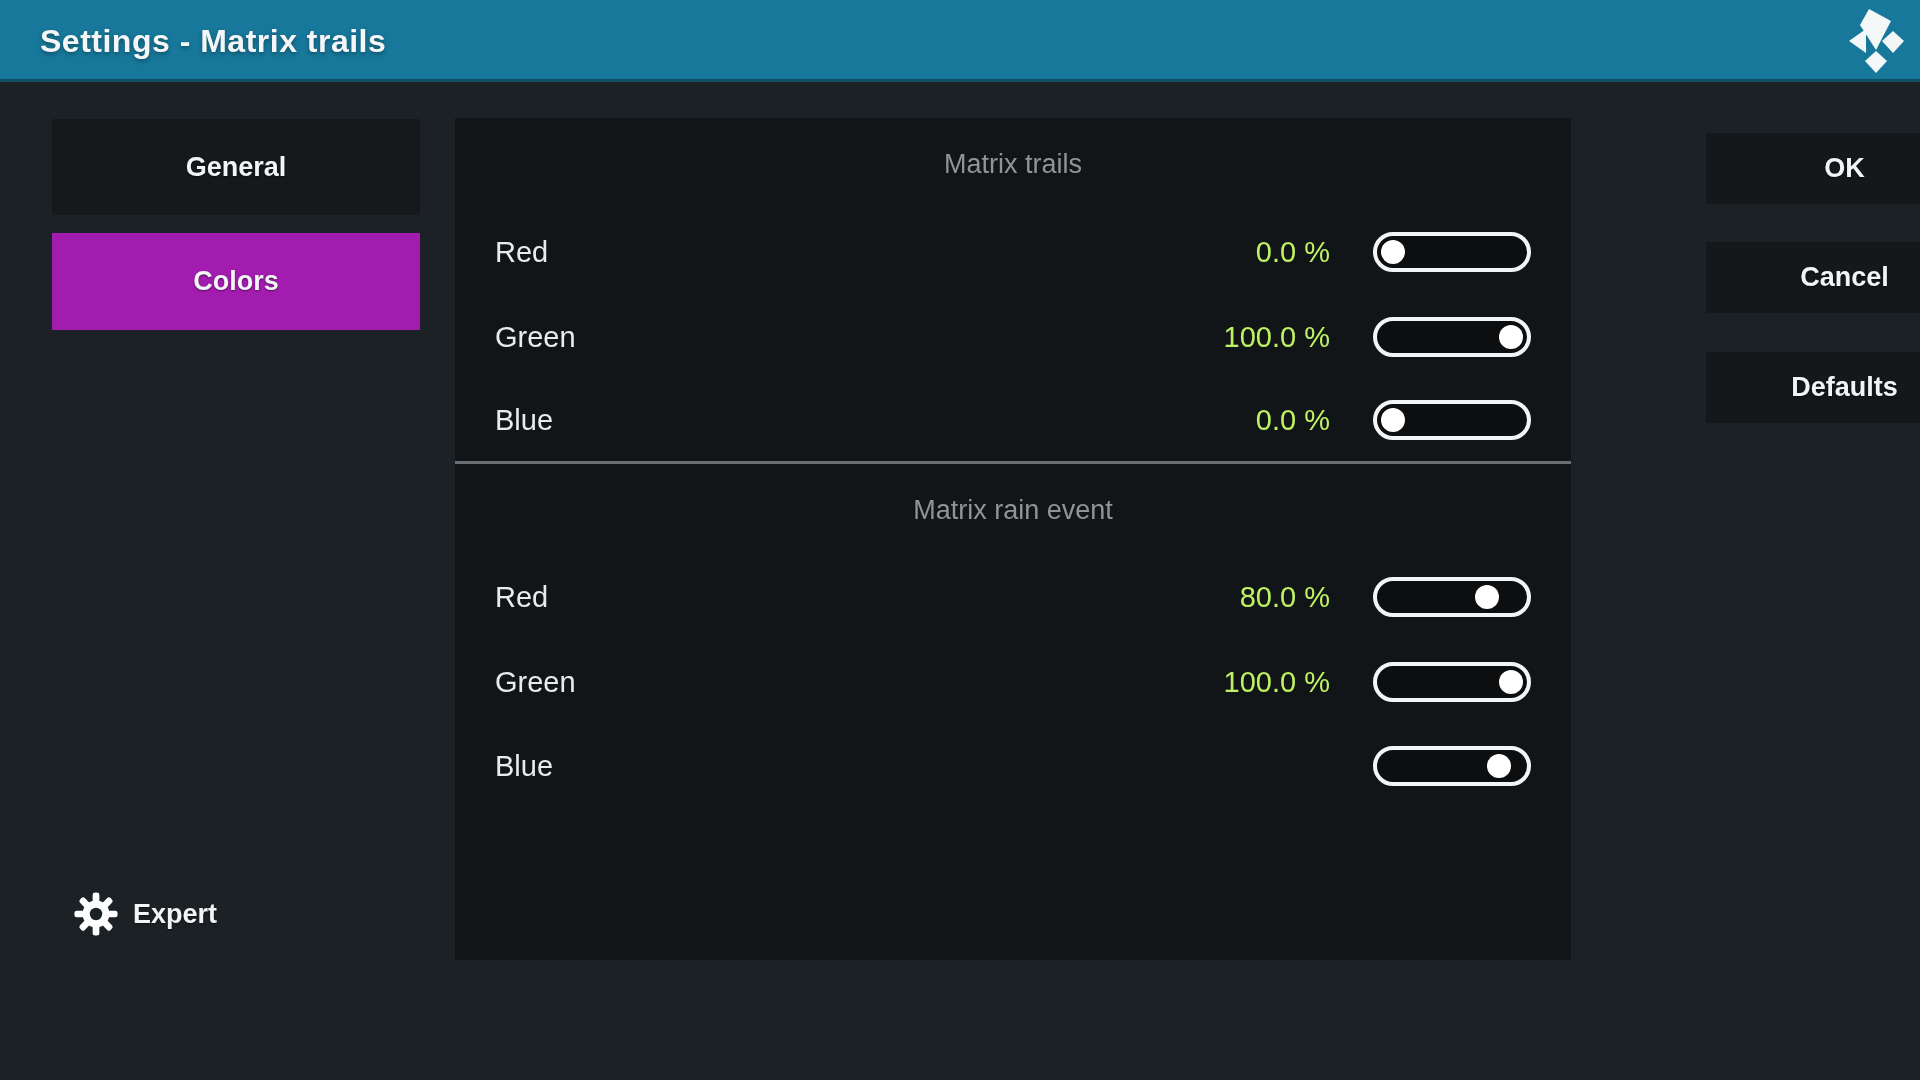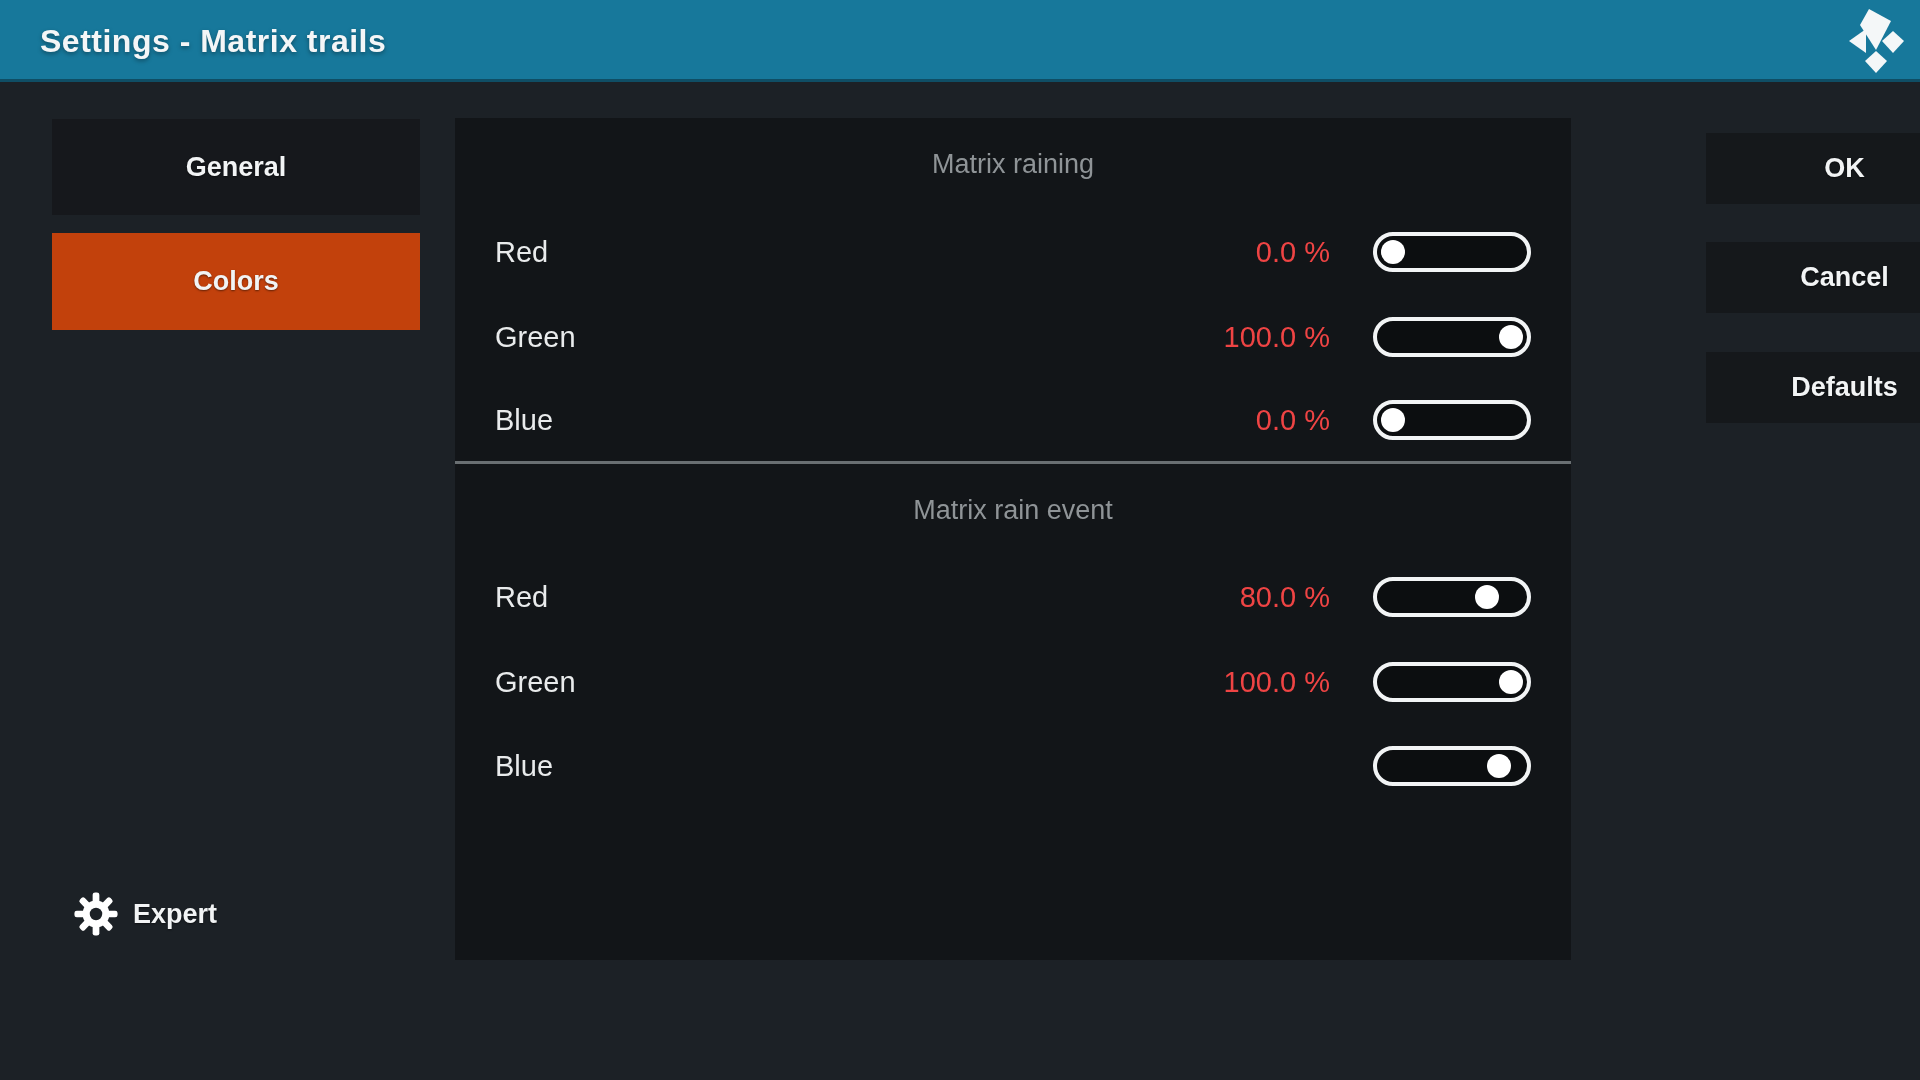--- a/index.html
+++ b/index.html
@@ -29,21 +29,21 @@
   
   .cat-btn {
     position: absolute; left: 52px; width: 368px;
     background: #16181C;
     display: flex; align-items: center; justify-content: center;
     font-size: 27px; font-weight: bold; color: #F2F4F5;
     text-shadow: 0 1px 2px rgba(0,0,0,0.5);
     cursor: pointer;
   }
   .cat-btn.general { top: 119px; height: 96px; }
-  .cat-btn.colors  { top: 233px; height: 97px; background: #c2410c; }
+  .cat-btn.colors  { top: 233px; height: 97px; background: #a21caf; }
 
   .level-toggle {
     position: absolute; left: 73px; top: 888px; height: 52px;
     display: flex; align-items: center; gap: 14px; cursor: pointer;
   }
   .level-toggle .gear { width: 46px; height: 46px; }
   .level-toggle .lvl-label {
     font-size: 27px; font-weight: bold; color: #F2F4F5;
     text-shadow: 0 1px 2px rgba(0,0,0,0.5);
   }
@@ -65,21 +65,21 @@
     position: absolute; left: 0; width: 100%; height: 52px; cursor: pointer; text-align: center;
   }
   .row .s-label {
     position: absolute; left: 40px; top: 0; height: 52px;
     display: flex; align-items: center;
     font-size: 29px; color: #E9EBEC;
   }
   .row .s-value {
     position: absolute; left: 560px; width: 315px; top: 0; height: 52px;
     display: flex; align-items: center; justify-content: flex-end;
-    font-size: 29px; color: #ef4444;
+    font-size: 29px; color: #bef264;
   }
   .slider {
     position: absolute; left: 918px; top: 6px; width: 158px; height: 40px;
     border: 4px solid #F2F4F5; border-radius: 20px;
     background: #0C0E10; cursor: pointer;
   }
   .knob {
     position: absolute; top: 50%; transform: translateY(-50%);
     width: 24px; height: 24px; border-radius: 50%; background: #FFFFFF;
     left: 4px;
@@ -137,21 +137,21 @@
         </g>
       </g>
       <circle cx="24" cy="24" r="6.5" fill="#1C2126"></circle>
     </svg>
     <span class="lvl-label">Expert</span>
   </div>
 </div>
 
 <div class="panel">
 
-  <div class="section-title" style="top:20px">Matrix raining</div>
+  <div class="section-title" style="top:20px">Matrix trails</div>
 
   <div class="row" style="top:108px">
     <span class="s-label">Red</span>
     <span class="s-value">0.0 %</span>
     <span class="slider">
       <span class="knob" style="left: 4px;"></span>
     </span>
   </div>
 
   <div class="row" style="top:193px">

